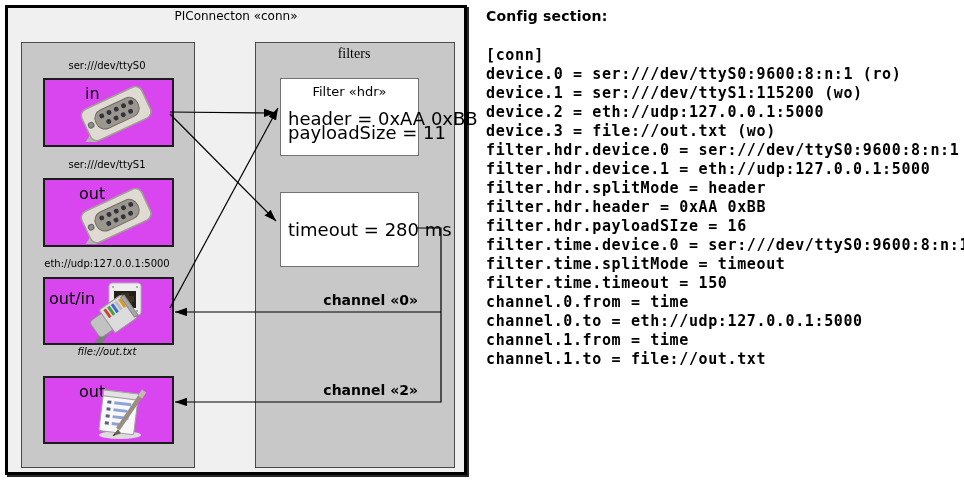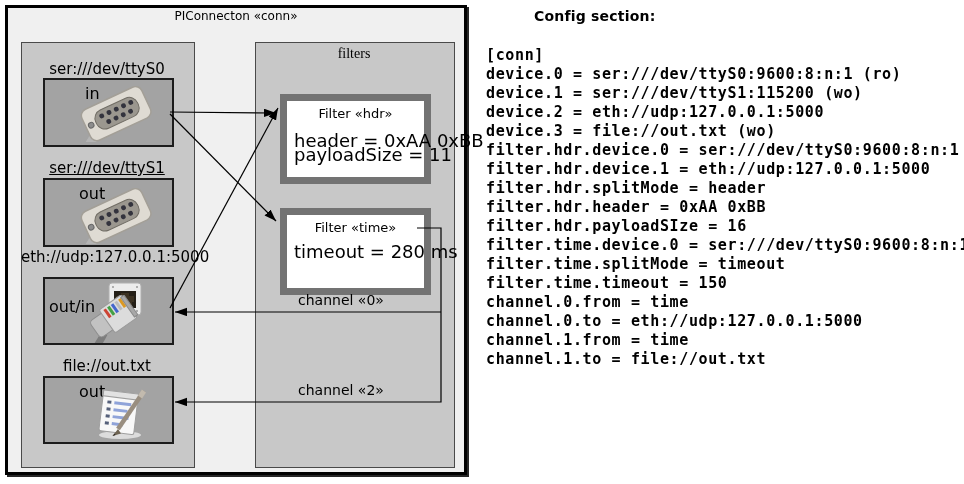--- a/index.html
+++ b/index.html
@@ -7,31 +7,31 @@
   .abs{position:absolute;}
   
   .outer-frame{left:5px;top:5px;width:456px;height:464px;background:#f0f0f0;border:3px solid #000;box-shadow:2px 2px 0 rgba(0,0,0,.85);}
   .diagram-title{left:5px;top:9px;width:462px;text-align:center;font-size:12px;}
   
   .container-box{background:#c8c8c8;border:1px solid #4a4a4a;}
   .devices-container{left:21px;top:42px;width:172px;height:424px;}
   .filters-container{left:255px;top:42px;width:198px;height:424px;}
   .filters-title{left:255px;top:46px;width:198px;text-align:center;font-size:14px;font-family:Liberation Serif, serif;}
   
-  .device-label{left:21px;width:172px;text-align:center;font-size:15px;white-space:nowrap;}
-  .device-box{left:43px;width:127px;height:63px;background:#a3a3a3;border:2px solid #1c1c1c;}
+  .device-label{left:21px;width:172px;text-align:center;font-size:10px;white-space:nowrap;}
+  .device-box{left:43px;width:127px;height:63px;background:#d946ef;border:2px solid #1c1c1c;}
   .port-label{font-size:16px;line-height:16px;}
   
-  .filter-box{left:280px;width:137px;background:#fff;border:7px solid #737373;margin-top:16px;}
+  .filter-box{left:280px;width:137px;background:#fff;border:1px solid #737373;}
   .filter-title{width:100%;text-align:center;font-size:13px;position:absolute;top:5px;left:0;}
   .filter-param{position:absolute;left:7px;font-size:18px;line-height:14px;white-space:nowrap;}
   
-  .channel-label{width:120px;text-align:left;font-size:14px;}
+  .channel-label{width:120px;text-align:right;font-size:14px;font-weight:bold;}
   
-  .config-heading{left:486px;top:8px;font-size:14px;font-weight:bold;letter-spacing:.2px;margin-left:48px;}
+  .config-heading{left:486px;top:8px;font-size:14px;font-weight:bold;letter-spacing:.2px;}
   .config-body{left:486px;top:46px;margin:0;font-family:"DejaVu Sans Mono",monospace;font-weight:bold;font-size:15px;letter-spacing:.63px;line-height:19px;white-space:pre;}
   svg.overlay{position:absolute;left:0;top:0;pointer-events:none;}
 </style>
 </head>
 <body>
 
 <div class="abs outer-frame"></div>
 <div class="abs diagram-title">PIConnecton «conn»</div>
 
 <div class="abs container-box devices-container"></div>
@@ -53,21 +53,21 @@
         <circle cx="73" cy="25" r="2.4" fill="#33333d"></circle>
       <circle cx="45" cy="33" r="2.4" fill="#33333d"></circle>
         <circle cx="53" cy="33" r="2.4" fill="#33333d"></circle>
         <circle cx="61" cy="33" r="2.4" fill="#33333d"></circle>
         <circle cx="69" cy="33" r="2.4" fill="#33333d"></circle>
       <circle cx="27.5" cy="29" r="2.8" fill="#8d8d8d" stroke="#666"></circle>
     </g>
   </svg>
 </div>
 
-<div class="abs device-label" style="top:159px;text-decoration:underline;">ser:///dev/ttyS1</div>
+<div class="abs device-label" style="top:159px;">ser:///dev/ttyS1</div>
 <div class="abs device-box" style="top:178px;height:65px;">
   <span class="abs port-label" style="left:34px;top:6px;">out</span>
   <svg class="abs" style="left:16px;top:8px;" width="106" height="56" viewBox="0 0 106 56">
     <g transform="rotate(-25 52 28)">
       <path d="M6,54 C14,48 20,44 28,39" stroke="#b4b4b4" stroke-width="9" fill="none"></path>
       <rect x="22" y="12" width="66" height="34" rx="7" fill="#dfdbd3" stroke="#a39f97" stroke-width="1.5"></rect>
       <rect x="33" y="19" width="46" height="20" rx="9" fill="#9b978f" stroke="#716d65"></rect>
       <circle cx="41" cy="25" r="2.4" fill="#33333d"></circle>
         <circle cx="49" cy="25" r="2.4" fill="#33333d"></circle>
         <circle cx="57" cy="25" r="2.4" fill="#33333d"></circle>
@@ -75,23 +75,23 @@
         <circle cx="73" cy="25" r="2.4" fill="#33333d"></circle>
       <circle cx="45" cy="33" r="2.4" fill="#33333d"></circle>
         <circle cx="53" cy="33" r="2.4" fill="#33333d"></circle>
         <circle cx="61" cy="33" r="2.4" fill="#33333d"></circle>
         <circle cx="69" cy="33" r="2.4" fill="#33333d"></circle>
       <circle cx="27.5" cy="29" r="2.8" fill="#8d8d8d" stroke="#666"></circle>
     </g>
   </svg>
 </div>
 
-<div class="abs device-label" style="top:248px;">eth://udp:127.0.0.1:5000</div>
+<div class="abs device-label" style="top:258px;">eth://udp:127.0.0.1:5000</div>
 <div class="abs device-box" style="top:277px;height:64px;">
-  <span class="abs port-label" style="left:4px;top:20px;text-align:center;">out/in</span>
+  <span class="abs port-label" style="left:4px;top:12px;text-align:center;">out/in</span>
   <svg class="abs" style="left:63px;top:3px;" width="34" height="34" viewBox="0 0 34 34">
     <rect x="1" y="1" width="32" height="32" rx="3" fill="#ededed" stroke="#b0b0b0"></rect>
     <circle cx="5" cy="5" r="1" fill="#9a9a9a"></circle>
       <circle cx="29" cy="5" r="1" fill="#9a9a9a"></circle>
       <circle cx="5" cy="29" r="1" fill="#9a9a9a"></circle>
       <circle cx="29" cy="29" r="1" fill="#9a9a9a"></circle>
     <rect x="6" y="9" width="22" height="17" fill="#241f17"></rect>
     <path d="M10,26 v-6 h-2 v-6 h5 v-3 h8 v3 h5 v6 h-2 v6 z" fill="#3b3122"></path>
   </svg>
   <svg class="abs" style="left:18px;top:16px;" width="92" height="48" viewBox="0 0 92 48">
@@ -102,21 +102,21 @@
       <rect x="46.5" y="13.5" width="3" height="10" fill="#cc4433"></rect>
       <rect x="51" y="13.5" width="3" height="10" fill="#44a044"></rect>
       <rect x="55.5" y="13.5" width="3" height="10" fill="#4466cc"></rect>
       <rect x="60" y="13.5" width="3" height="10" fill="#bbbbbb"></rect>
       <rect x="64.5" y="13.5" width="3" height="10" fill="#dd9922"></rect>
       <rect x="68" y="13" width="4" height="24" fill="#a8a8a8" stroke="#8a8a8a"></rect>
     </g>
   </svg>
 </div>
 
-<div class="abs device-label" style="top:357px;">file://out.txt</div>
+<div class="abs device-label" style="top:346px;font-style:italic;">file://out.txt</div>
 <div class="abs device-box" style="top:376px;height:64px;">
   <span class="abs port-label" style="left:34px;top:6px;">out</span>
   <svg class="abs" style="left:48px;top:10px;" width="60" height="52" viewBox="0 0 60 52">
     <ellipse cx="27" cy="47" rx="21" ry="4" fill="#dcdcdc"></ellipse>
     <g transform="rotate(7 27 26)">
       <rect x="8" y="4" width="35" height="41" rx="2" fill="#f8f8f8" stroke="#9f9f9f"></rect>
       <rect x="8" y="4" width="35" height="6" fill="#e2e2e2" stroke="#9f9f9f"></rect>
       <rect x="13" y="14" width="4" height="3" fill="#55607a"></rect>
         <rect x="20" y="14" width="17" height="3" fill="#8fa3d9"></rect>
       <rect x="13" y="21" width="4" height="3" fill="#55607a"></rect>
@@ -133,21 +133,20 @@
   </svg>
 </div>
 
 <div class="abs filter-box" style="top:78px;height:76px;">
   <div class="filter-title">Filter «hdr»</div>
   <div class="filter-param" style="top:33px;">header = 0xAA 0xBB</div>
   <div class="filter-param" style="top:47px;">payloadSize = 11</div>
 </div>
 
 <div class="abs filter-box" style="top:192px;height:73px;">
-  <div class="filter-title">Filter «time»</div>
   <div class="filter-param" style="top:30px;">timeout = 280 ms</div>
 </div>
 
 <div class="abs channel-label" style="left:298px;top:292px;">channel «0»</div>
 <div class="abs channel-label" style="left:298px;top:382px;">channel «2»</div>
 
 <svg class="overlay" width="964" height="484" viewBox="0 0 964 484">
   <defs>
     <marker id="arr" markerWidth="11" markerHeight="9" refX="10" refY="3.5" orient="auto">
       <path d="M0,0 L10,3.5 L0,7 Z" fill="#000"></path>

